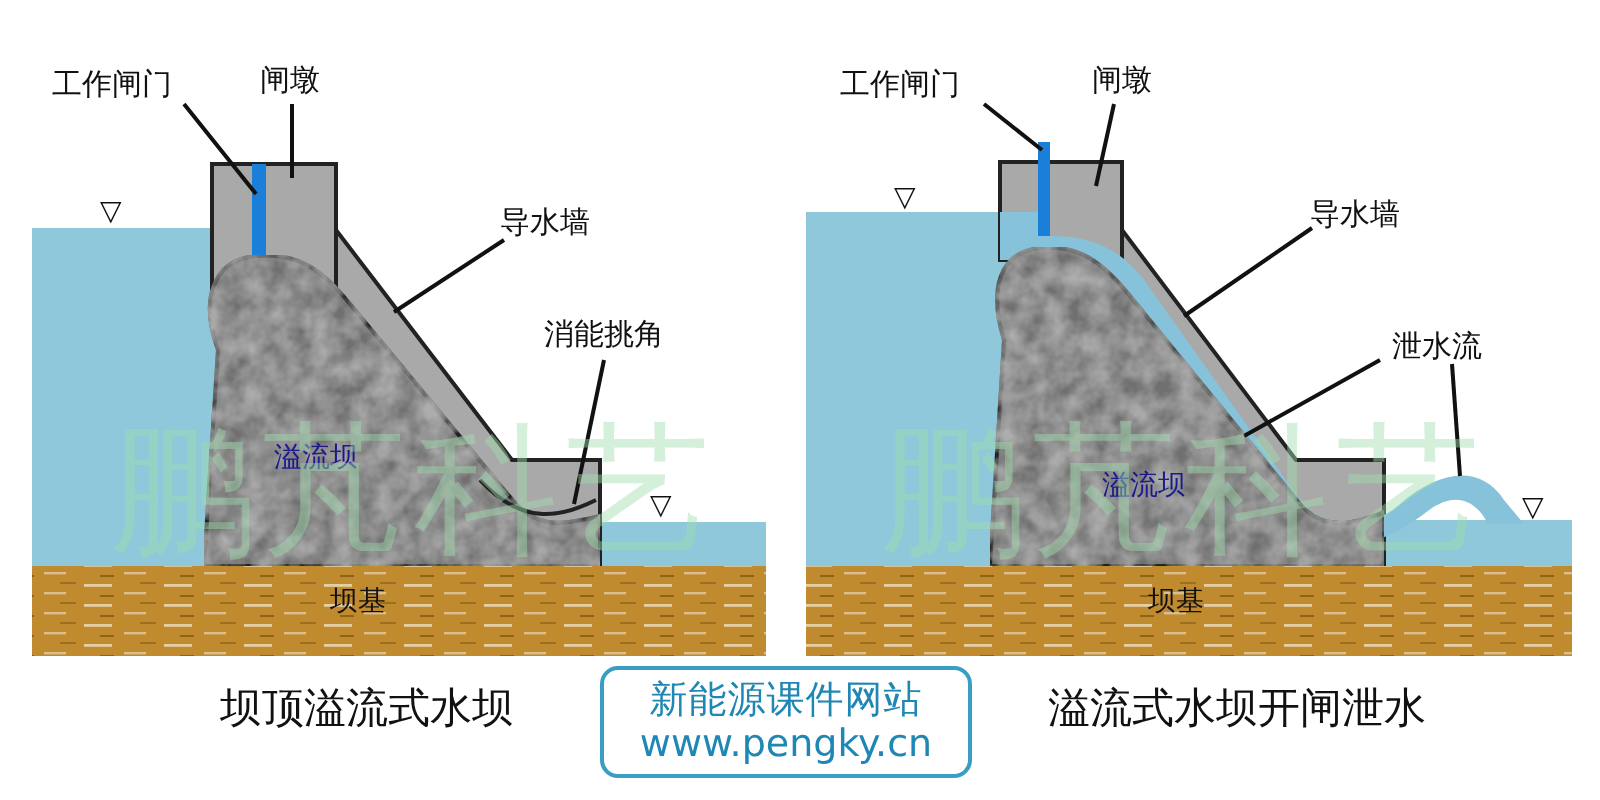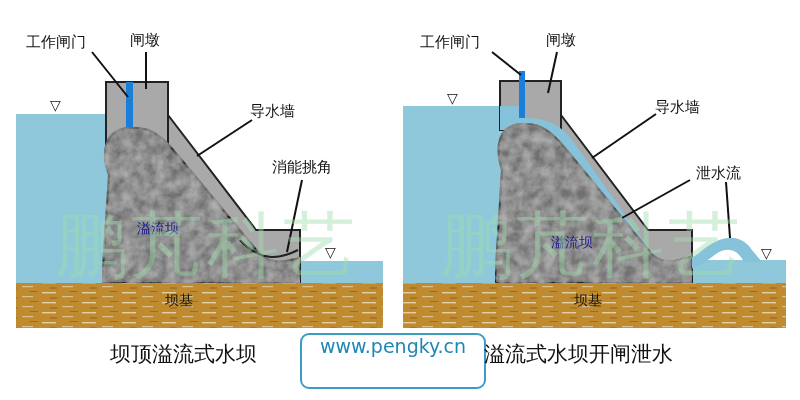--- a/index.html
+++ b/index.html
@@ -3,21 +3,21 @@
 <meta charset="utf-8">
 <style>
   html, body { margin: 0; padding: 0; background: #ffffff; }
   body { width: 800px; height: 400px; position: relative; overflow: hidden;
          font-family: "DejaVu Sans", "Liberation Sans", sans-serif; }
   #diagram { position: absolute; left: 0; top: 0; width: 800px; height: 400px; }
   .lbl { font-family: "DejaVu Sans", "Liberation Sans", sans-serif; fill: #111111; }
   .caption { position: absolute; top: 340px; font-size: 21px; color: #111111;
              font-family: Liberation Sans, sans-serif; white-space: nowrap; }
   #cap-left { left: 110px; }
-  #cap-right { left: 484px; }
+  #cap-right { left: 524px; }
   #logo-box { position: absolute; left: 300px; top: 333px; width: 186px; height: 56px;
               border: 2px solid #3a9ec4; border-radius: 9px; box-sizing: border-box;
               background: #ffffff; text-align: center; color: #1f87b4; }
   #logo-line1 { display: block; font-size: 19px; line-height: 22px; margin-top: 4px; letter-spacing: 0.5px; }
   #logo-line2 { display: block; font-size: 19px; line-height: 22px; }
 </style>
 </head>
 <body>
 
 <svg id="diagram" width="800" height="400" viewBox="0 0 800 400" xmlns="http://www.w3.org/2000/svg">
@@ -109,15 +109,16 @@
     <text x="551" y="247" font-size="14" fill="#1a1a8c">溢流坝</text>
     <text class="lbl" x="574" y="305" font-size="14">坝基</text>
   </g>
 
   <text x="55" y="270" font-size="72" fill="#9fdcae" fill-opacity="0.45" letter-spacing="4">鹏芃科艺</text>
   <text x="440" y="270" font-size="72" fill="#9fdcae" fill-opacity="0.45" letter-spacing="4">鹏芃科艺</text>
 </svg>
 
 <div id="cap-left" class="caption">坝顶溢流式水坝</div>
 <div id="logo-box">
+  <span id="logo-line1">新能源课件网站</span>
   <span id="logo-line2">www.pengky.cn</span>
 </div>
 <div id="cap-right" class="caption">溢流式水坝开闸泄水</div>
 
 </body></html>

